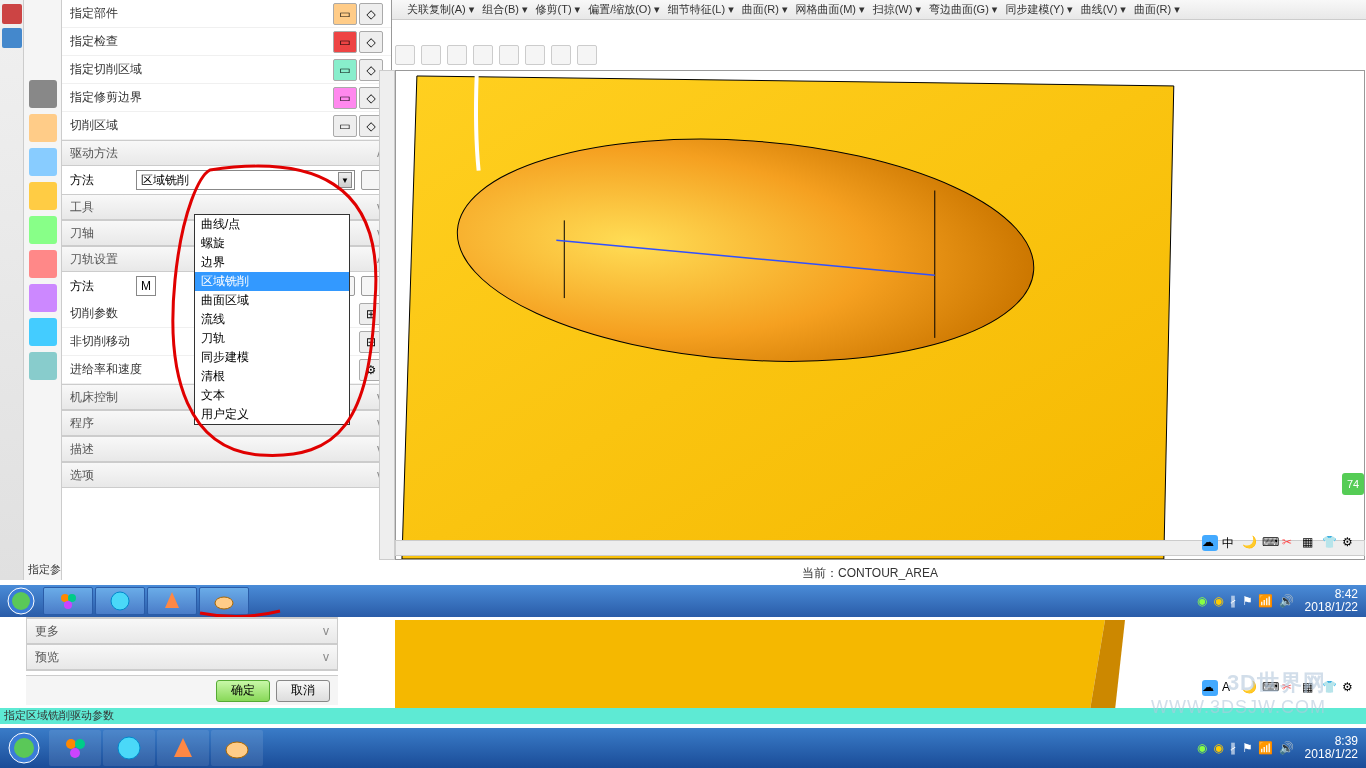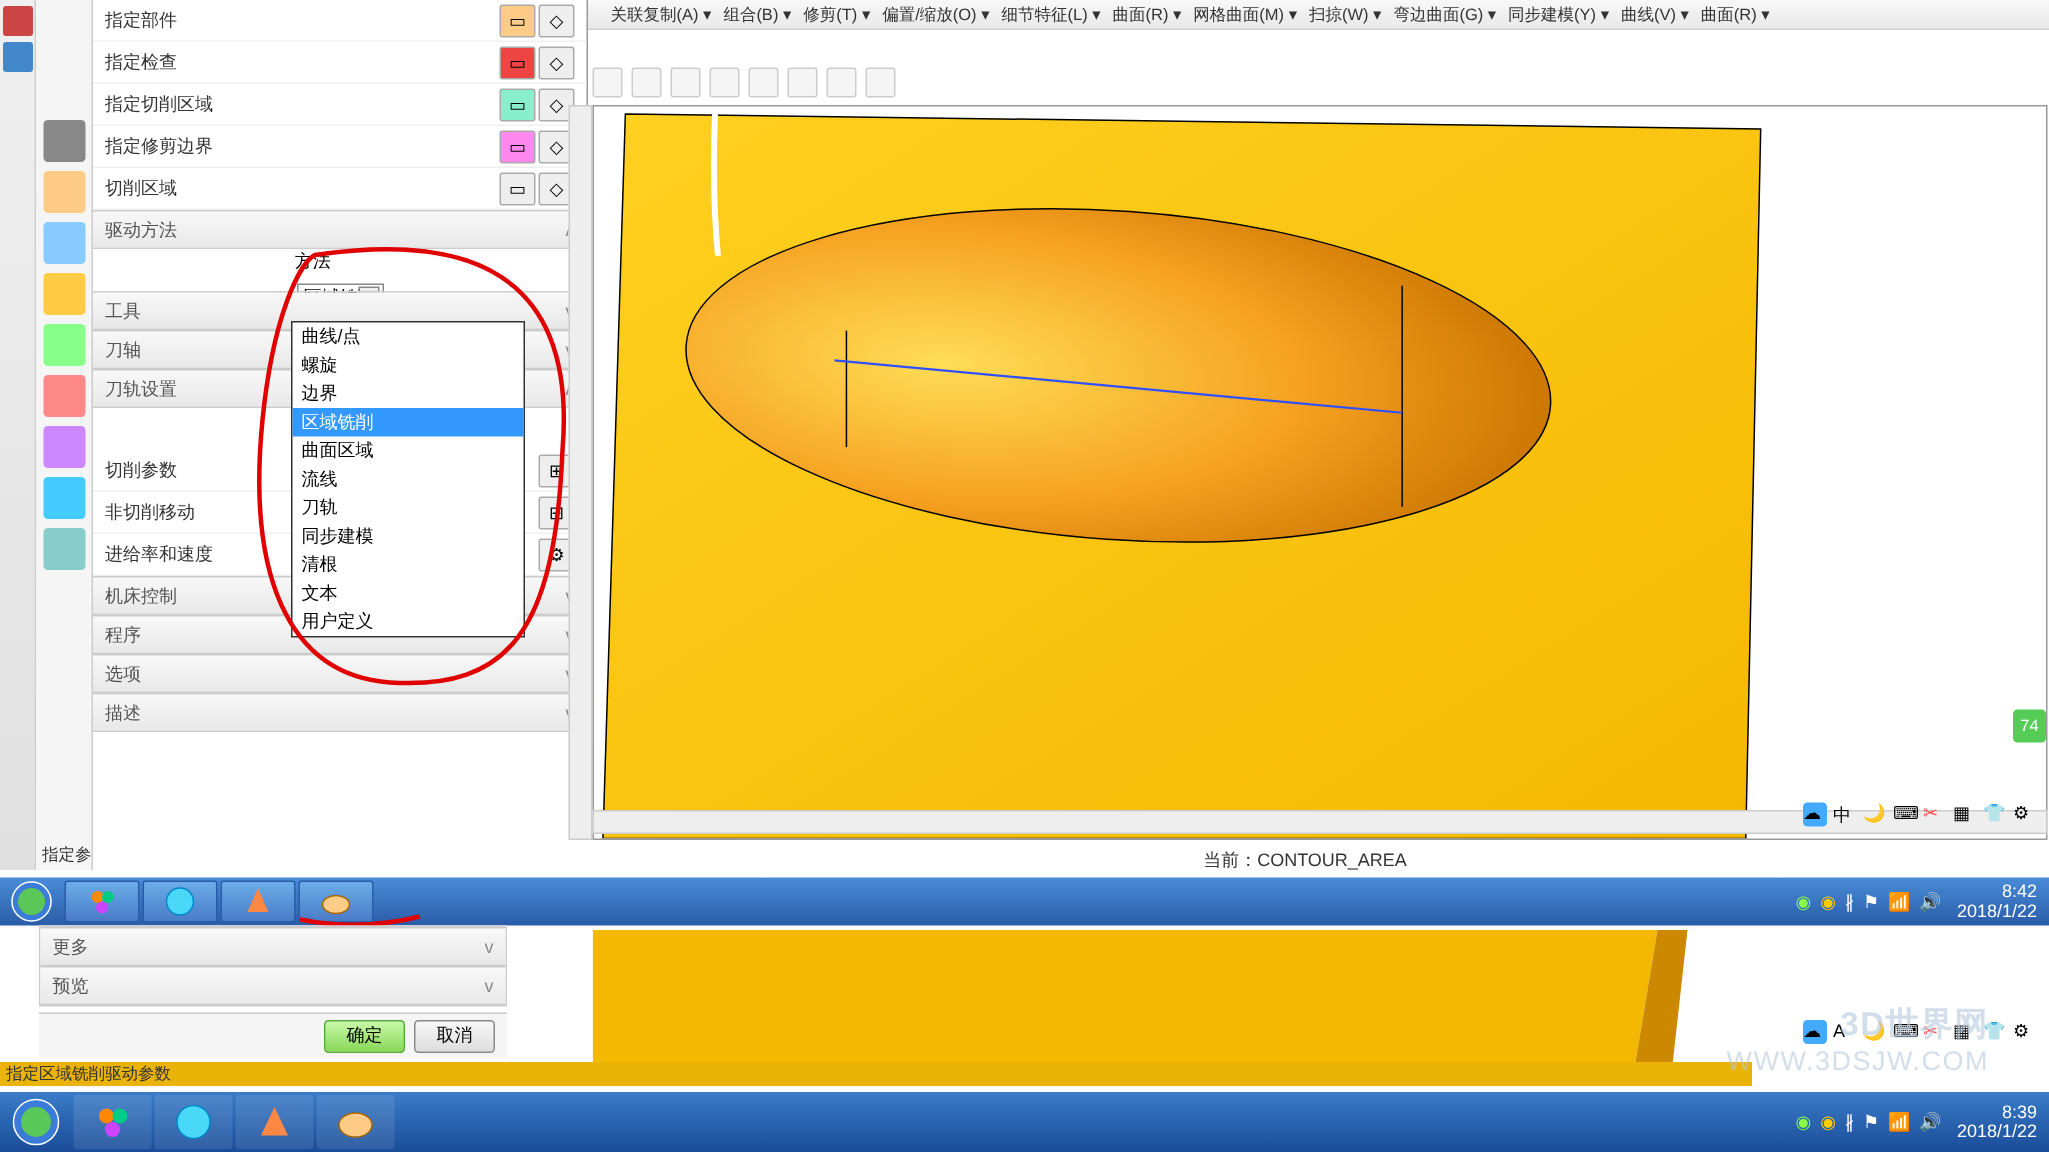--- a/index.html
+++ b/index.html
@@ -18,21 +18,21 @@
 .left-strip2 { position: absolute; left: 24px; top: 0; width: 38px; height: 580px; background: #f5f5f5; border-right: 1px solid #ccc; }
 .left-strip2 .ico { width: 28px; height: 28px; margin: 6px auto; border-radius: 3px; }
 
 
 .panel { position: absolute; left: 62px; top: 0; width: 330px; background: #fff; border-right: 1px solid #999; }
 .panel-row { display: flex; align-items: center; height: 28px; padding: 0 8px; border-bottom: 1px solid #f0f0f0; }
 .panel-row .label { flex: 1; color: #333; }
 .panel-row .iconbox { width: 24px; height: 22px; margin-left: 2px; border: 1px solid #aaa; border-radius: 2px; background: #eee; display: flex; align-items: center; justify-content: center; }
 .section-header { display: flex; align-items: center; height: 24px; padding: 12px 8px; background: linear-gradient(#f8f8f8,#e8e8e8); border-top: 1px solid #ccc; border-bottom: 1px solid #ccc; color: #555; position: relative; }
 .section-header .chev { position: absolute; right: 8px; color: #888; }
-.method-row { display: flex; align-items: center; height: 28px; padding: 0 8px; gap: 6px; flex-direction: column; }
+.method-row { display: flex; align-items: center; height: 28px; padding: 0 8px; gap: 6px; }
 .method-row .label { width: 60px; }
 .method-row select, .combo { flex: 1; height: 20px; border: 1px solid #888; background: #fff; padding: 0 4px; }
 .combo { position: relative; display: flex; align-items: center; }
 .combo .arrow { position: absolute; right: 2px; width: 14px; height: 16px; background: linear-gradient(#eee,#ccc); border: 1px solid #888; display: flex; align-items: center; justify-content: center; font-size: 8px; }
 .wrench { width: 22px; height: 20px; border: 1px solid #999; background: #f5f5f5; border-radius: 2px; }
 
 
 .dropdown { position: absolute; left: 194px; top: 214px; width: 156px; background: #fff; border: 1px solid #333; z-index: 100; }
 .dropdown .opt { height: 19px; padding: 0 6px; display: flex; align-items: center; cursor: pointer; }
 .dropdown .opt.selected { background: #3399ff; color: #fff; }
@@ -55,21 +55,21 @@
 .taskbar1 .tbtn { width: 50px; height: 28px; margin: 0 1px; background: linear-gradient(#6aace8,#4a7cc8); border: 1px solid #2a5ca8; border-radius: 2px; display: flex; align-items: center; justify-content: center; }
 .tray { position: absolute; right: 4px; display: flex; align-items: center; gap: 6px; color: #fff; }
 .tray .clock { text-align: right; font-size: 11px; line-height: 13px; padding: 0 4px; }
 
 
 .lower-panel { position: absolute; left: 26px; top: 617px; width: 312px; background: #fff; border: 1px solid #ccc; }
 .btn-row { position: absolute; left: 26px; top: 675px; width: 312px; height: 30px; display: flex; align-items: center; justify-content: flex-end; gap: 6px; padding-right: 8px; background: #f5f5f5; border-top: 1px solid #ccc; }
 .btn { height: 22px; padding: 0 14px; border: 1px solid #888; border-radius: 3px; background: linear-gradient(#f8f8f8,#ddd); cursor: pointer; }
 .btn.primary { background: linear-gradient(#c8f8a8,#88d858); border-color: #5a3; }
 
-.hint-bar { position: absolute; left: 0; top: 708px; width: 1168px; height: 16px; background: #eab308; font-size: 11px; padding-left: 4px; color: #333; }
+.hint-bar { position: absolute; left: 0; top: 708px; width: 1366px; height: 16px; background: #5eead4; font-size: 11px; padding-left: 4px; color: #333; }
 
 
 .viewport2 { position: absolute; left: 395px; top: 620px; width: 970px; height: 88px; background: #fff; overflow: hidden; }
 
 
 .right-icons { position: absolute; right: 8px; display: flex; gap: 4px; align-items: center; }
 .right-icons .ri { width: 16px; height: 16px; border-radius: 3px; }
 .watermark { position: absolute; right: 40px; bottom: 50px; color: rgba(180,200,220,.6); font-size: 18px; z-index: 50; letter-spacing: 1px; }
 .badge74 { position: absolute; right: 2px; top: 473px; width: 22px; height: 22px; background: #5c5; color: #fff; font-size: 11px; display: flex; align-items: center; justify-content: center; border-radius: 3px; }
 
@@ -204,25 +204,25 @@
 
   <div class="section-header">
       <span>机床控制</span>
       <span class="chev">v</span>
     </div>
   <div class="section-header">
       <span>程序</span>
       <span class="chev">v</span>
     </div>
   <div class="section-header">
+      <span>描述</span>
+      <span class="chev">v</span>
+    </div>
+  <div class="section-header">
       <span>选项</span>
-      <span class="chev">v</span>
-    </div>
-  <div class="section-header">
-      <span>描述</span>
       <span class="chev">v</span>
     </div>
 </div>
 
 <div class="check-label">指定参</div>
 
 <div class="dropdown">
   <div class="opt">曲线/点</div>
   <div class="opt">螺旋</div>
   <div class="opt">边界</div>

